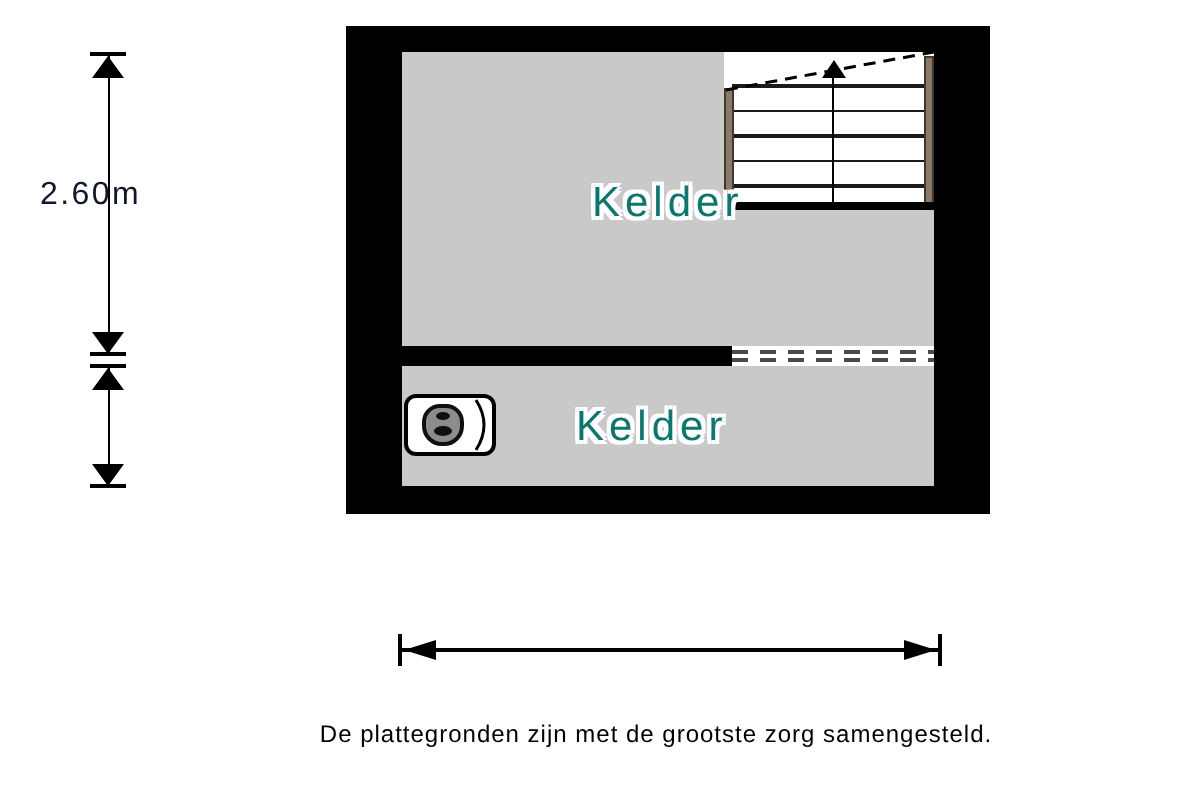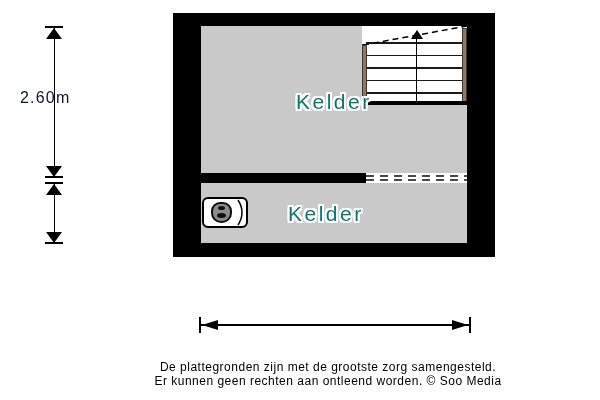--- a/index.html
+++ b/index.html
@@ -123,16 +123,15 @@
   <div class="abs arr down" style="left:46px;top:232px"></div>
 
   <div class="abs line-h" style="left:200px;top:324px;width:270px"></div>
   <div class="abs cap-v" style="left:199px;top:317px"></div>
   <div class="abs cap-v" style="left:469px;top:317px"></div>
   <div class="abs arr left" style="left:202px;top:320px"></div>
   <div class="abs arr right" style="left:452px;top:320px"></div>
 
   <div class="abs footer">
     <div>De plattegronden zijn met de grootste zorg samengesteld.</div>
-    <div>Er kunnen geen rechten aan ontleend worden. © Soo Media</div>
   </div>
 
 </div>
 
 </body></html>

